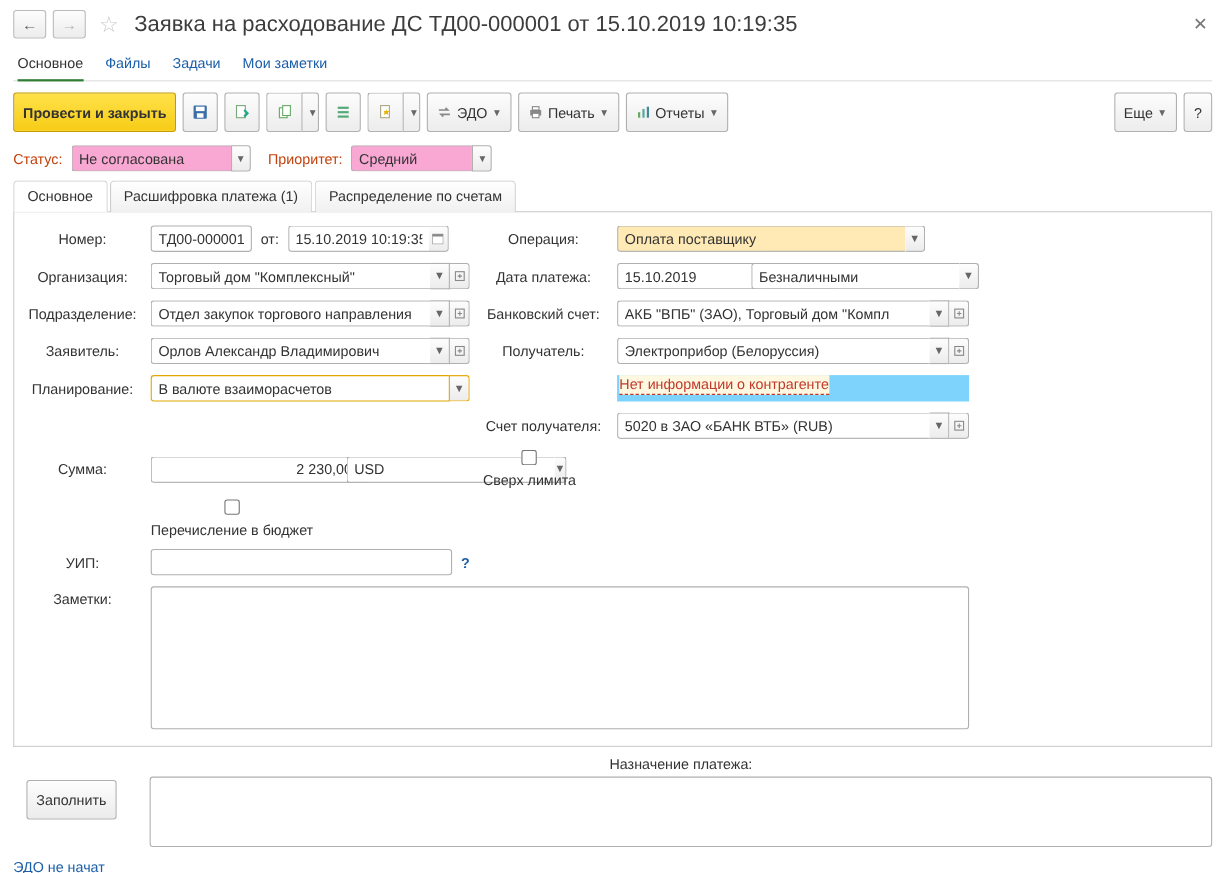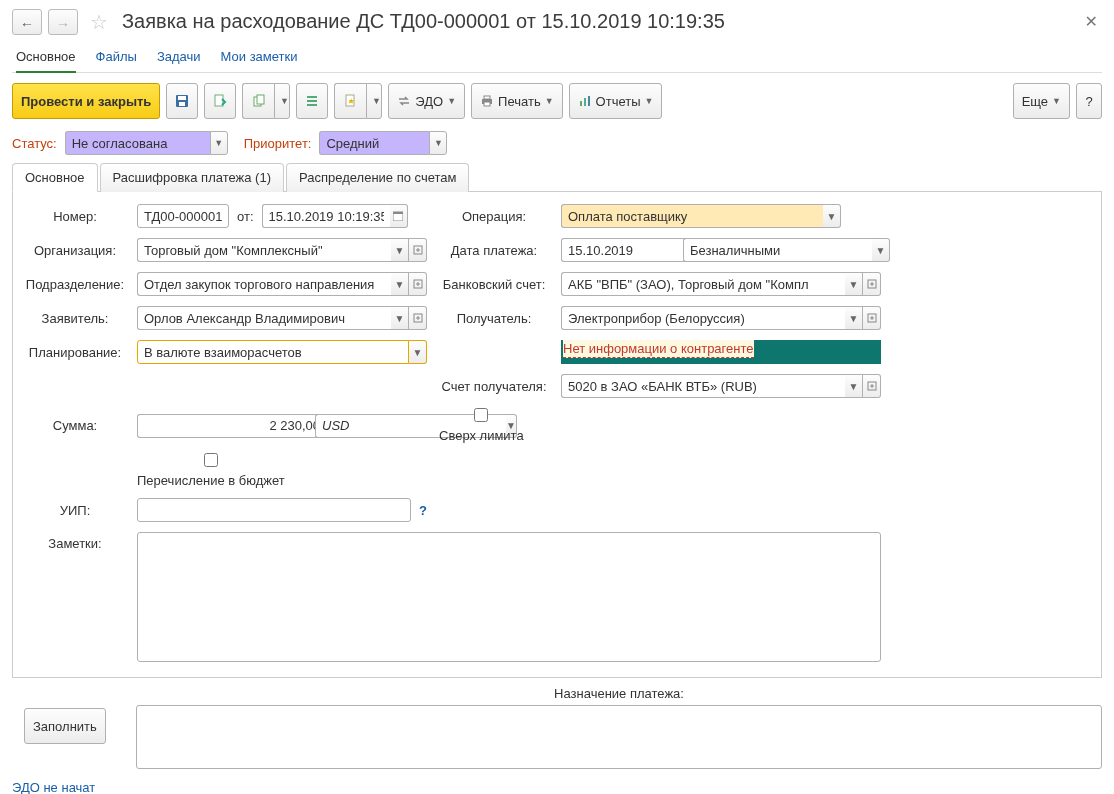--- a/index.html
+++ b/index.html
@@ -115,21 +115,21 @@
   display:inline-flex;
   align-items:stretch;
   height:24px;
 }
 .select-input{
   border:1px solid #b0b0b0;
   border-right:none;
   border-radius:3px 0 0 3px;
   padding:2px 6px;
   font-size:13px;
-  background:#c4b5fd;
+  background:#f9a8d4;
   color:#333;
 }
 .select-btn{
   width:18px;
   border:1px solid #b0b0b0;
   background:linear-gradient(#fdfdfd,#ececec);
   border-radius:0 3px 3px 0;
   display:inline-flex;
   align-items:center;
   justify-content:center;
@@ -494,21 +494,21 @@
     </div>
 
     <div class="form-label">Планирование:</div>
     <div class="cell hl-yellow-border">
       <div class="input-group" style="width:100%;">
         <input class="input" style="flex: 1 1 0%;" value="В валюте взаиморасчетов">
         <div class="mini-btn">▼</div>
       </div>
     </div>
     <div></div>
-    <div class="cell" style="background:#0f766e;height:24px;padding-left:2px;">
+    <div class="cell" style="background:#7dd3fc;height:24px;padding-left:2px;">
       <span class="warn-banner">Нет информации о контрагенте</span>
     </div>
 
     <div></div>
       <div></div>
     <div class="form-label">Счет получателя:</div>
     <div class="cell">
       <div class="input-group" style="width:100%;">
         <input class="input" style="flex: 1 1 0%;" value="5020 в ЗАО «БАНК ВТБ» (RUB)">
         <div class="mini-btn">▼</div>
@@ -532,21 +532,21 @@
               <circle cx="3" cy="5" r="0.7" fill="#888"></circle>
               <circle cx="5" cy="5" r="0.7" fill="#888"></circle>
               <circle cx="7" cy="5" r="0.7" fill="#888"></circle>
               <circle cx="3" cy="7" r="0.7" fill="#888"></circle>
               <circle cx="5" cy="7" r="0.7" fill="#888"></circle>
               <circle cx="7" cy="7" r="0.7" fill="#888"></circle>
             </svg>
         </div>
       </div>
       <div class="input-group" style="width:82px;margin-left:6px;">
-        <input class="input" style="flex: 1 1 0%; font-style: italic;" value="USD">
+        <input class="input" style="flex: 1 1 0%;" value="USD">
         <div class="mini-btn">▼</div>
       </div>
     </div>
     <div class="cell" style="grid-column:3 / span 2;">
       <label class="checkbox-wrap">
         <input type="checkbox" style="">
         <span>Сверх лимита</span>
       </label>
     </div>
 

